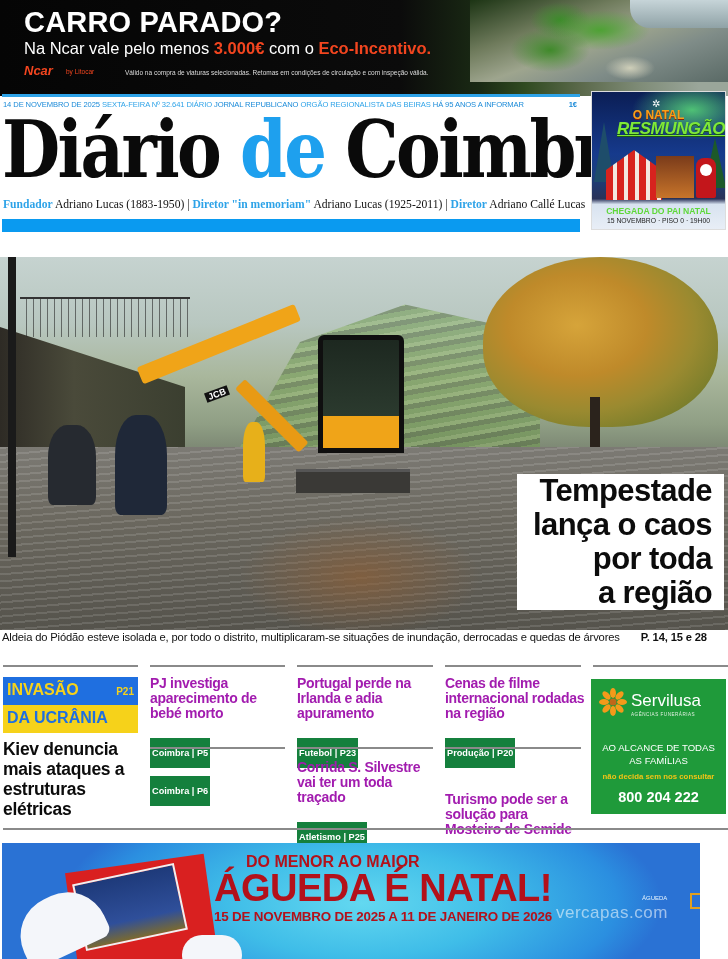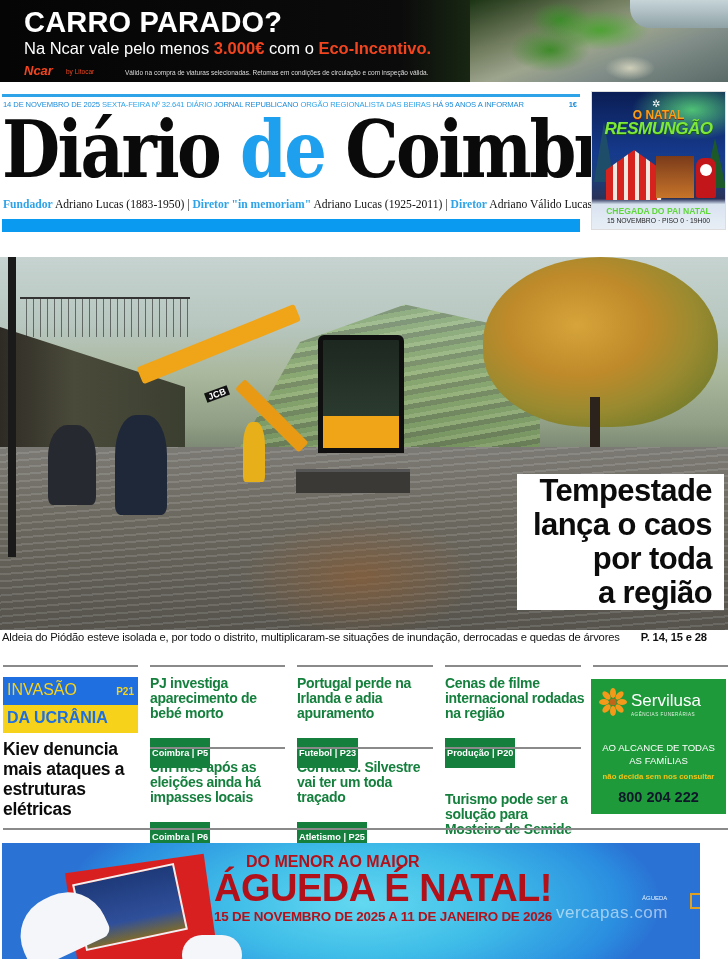--- a/index.html
+++ b/index.html
@@ -1,20 +1,20 @@
 <!DOCTYPE html>
 <html><head>
 <meta charset="utf-8">
 <style>
   * { box-sizing: border-box; margin: 0; padding: 0; }
   html, body { width: 728px; height: 959px; background: #ffffff; overflow: hidden; }
   body { position: relative; font-family: "Liberation Sans", sans-serif; color: #111; }
 
   
-  .top-ad { position: absolute; left: 0; top: 0; width: 728px; height: 82px;
+  .top-ad { position: absolute; left: 0; top: 0; width: 728px; height: 96px;
     background: linear-gradient(90deg, #050505 0%, #0b0b0b 55%, #1a2a14 66%, #2f4a20 72%, #5c6a4c 80%, #7f8c78 88%, #9aa69a 96%); overflow: hidden; }
   .top-ad .car { position: absolute; left: 470px; top: 0; width: 258px; height: 82px;
     background:
       radial-gradient(ellipse 40px 22px at 80px 50px, #3f8a2a 0%, rgba(63,138,42,0) 100%),
       radial-gradient(ellipse 50px 20px at 130px 30px, #4ea234 0%, rgba(78,162,52,0) 100%),
       radial-gradient(ellipse 30px 18px at 90px 20px, #3c8b2a 0%, rgba(60,139,42,0) 100%),
       radial-gradient(ellipse 25px 12px at 160px 68px, #cfcfb9 0%, rgba(207,207,185,0) 100%),
       linear-gradient(160deg, #1c3414 0%, #6f7b5c 30%, #9ea58e 50%, #7f8c88 70%, #5a6a66 100%); }
   .top-ad .car-window { position: absolute; left: 630px; top: 0; width: 98px; height: 28px; background: linear-gradient(180deg, #c6d4d8, #8fa2a6); border-bottom-left-radius: 20px; }
   .top-ad .headline { position: absolute; left: 24px; top: 6px; color: #fff; font-weight: bold; font-size: 29px; letter-spacing: 0.2px; }
@@ -37,21 +37,21 @@
   .mast-credits .role { color: #2ea3e8; font-weight: bold; }
   .mast-bluebar { position: absolute; left: 2px; top: 219px; width: 578px; height: 13px; background: #0a9af0; }
 
   
   .mall-ad { position: absolute; left: 591px; top: 91px; width: 135px; height: 139px; border: 1px solid #ddd; overflow: hidden;
     background:
       radial-gradient(ellipse 60px 30px at 100px 18px, rgba(90,220,120,0.85) 0%, rgba(90,220,120,0) 100%),
       linear-gradient(180deg, #0b1e55 0%, #163a8c 45%, #1b3f7e 60%, #2a3258 78%, #d8e3f0 82%, #e8eef6 100%); }
   .mall-ad .logo { position: absolute; left: 60px; top: 6px; color: #fff; font-size: 10px; }
   .mall-ad .t1 { position: absolute; left: 0; width: 100%; top: 16px; text-align: center; color: #f6a11a; font-weight: bold; font-size: 12px; text-shadow: 0 1px 0 #8a1d0a; }
-  .mall-ad .t2 { position: absolute; left: 0; width: 100%; top: 27px; text-align: center; color: #7ee83a; font-weight: bold; font-size: 17px; font-style: italic; letter-spacing: -0.5px; text-shadow: 0 1px 0 #1a5a10; }
+  .mall-ad .t2 { position: absolute; left: 0; width: 100%; top: 27px; text-align: right; color: #7ee83a; font-weight: bold; font-size: 17px; font-style: italic; letter-spacing: -0.5px; text-shadow: 0 1px 0 #1a5a10; text-decoration: underline; }
   .mall-ad .tent { position: absolute; left: 14px; top: 58px; width: 56px; height: 50px; background: repeating-linear-gradient(90deg, #d7231e 0 7px, #f3e8e0 7px 11px); clip-path: polygon(50% 0, 100% 40%, 100% 100%, 0 100%, 0 40%); }
   .mall-ad .house { position: absolute; left: 64px; top: 64px; width: 38px; height: 42px; background: linear-gradient(180deg, #7a3b1a, #c7742a); }
   .mall-ad .santa { position: absolute; left: 104px; top: 66px; width: 20px; height: 40px; background: #c3161b; border-radius: 8px 8px 2px 2px; }
   .mall-ad .santa::before { content: ""; position: absolute; left: 4px; top: 6px; width: 12px; height: 12px; background: #fff; border-radius: 50%; }
   .mall-ad .tree1 { position: absolute; left: 2px; top: 30px; width: 0; height: 0; border-left: 10px solid transparent; border-right: 10px solid transparent; border-bottom: 60px solid #1e4d6a; }
   .mall-ad .tree2 { position: absolute; left: 112px; top: 46px; width: 0; height: 0; border-left: 11px solid transparent; border-right: 11px solid transparent; border-bottom: 50px solid #1d5a2a; }
   .mall-ad .t3 { position: absolute; left: 0; width: 100%; top: 114px; text-align: center; color: #5fd83a; font-weight: bold; font-size: 8.6px; }
   .mall-ad .t4 { position: absolute; left: 0; width: 100%; top: 125px; text-align: center; color: #222; font-size: 6.8px; }
 
   
@@ -85,36 +85,36 @@
   .headline-box .l { display: block; }
 
   .caption { position: absolute; left: 2px; top: 631px; width: 726px; font-size: 11.2px; color: #111; white-space: nowrap; letter-spacing: -0.15px; }
   .caption .pages { font-weight: bold; margin-left: 21px; }
 
   
   .rule { position: absolute; height: 2px; background: #8a8a8a; }
   .ua-box { position: absolute; left: 3px; top: 677px; width: 135px; height: 56px; }
   .ua-box .blue { position: absolute; left: 0; top: 0; width: 100%; height: 28px; background: #1f6fe0; }
   .ua-box .yellow { position: absolute; left: 0; top: 28px; width: 100%; height: 28px; background: #f6d21a; }
-  .ua-box .t1 { position: absolute; left: 4px; top: 4px; font-weight: normal; font-size: 16px; color: #f6d21a; }
+  .ua-box .t1 { position: absolute; left: 4px; top: 4px; font-weight: bold; font-size: 16px; color: #f6d21a; }
   .ua-box .p { position: absolute; right: 4px; top: 9px; font-weight: bold; font-size: 10px; color: #f6d21a; }
   .ua-box .t2 { position: absolute; left: 4px; top: 32px; font-weight: bold; font-size: 16px; color: #1f6fe0; }
   .ua-story { position: absolute; left: 3px; top: 739px; width: 140px; font-weight: bold; font-size: 17.5px; line-height: 20px; color: #0c0c0c; letter-spacing: -0.3px; }
 
   .story { position: absolute; width: 140px; }
-  .story .title { font-weight: bold; font-size: 14px; line-height: 15.2px; color: #15803d; letter-spacing: -0.3px; }
+  .story .title { font-weight: bold; font-size: 14px; line-height: 15.2px; color: #a21caf; letter-spacing: -0.3px; }
   .story .tag { display: inline-block; margin-top: 16px; background: #15803d; color: #fff; font-weight: bold; font-size: 9.2px; line-height: 12px; padding: 9px 2px; }
 
   .serv-ad { position: absolute; left: 591px; top: 679px; width: 135px; height: 135px; background: #1f9a3a; }
   .serv-ad .flower { position: absolute; left: 8px; top: 9px; width: 28px; height: 28px; }
   .serv-ad .name { position: absolute; left: 40px; top: 12px; color: #fff; font-size: 17px; }
   .serv-ad .sub { position: absolute; left: 40px; top: 33px; color: #e0f0e0; font-size: 4.6px; letter-spacing: 0.5px; }
   .serv-ad .l1 { position: absolute; left: 0; width: 100%; top: 62px; text-align: center; color: #fff; font-size: 9.6px; line-height: 13px; }
   .serv-ad .l2 { position: absolute; left: 0; width: 100%; top: 93px; text-align: center; color: #f2c416; font-size: 7.8px; font-weight: bold; }
-  .serv-ad .phone { position: absolute; left: 0; width: 100%; top: 110px; text-align: center; color: #0f172a; font-size: 14.5px; font-weight: bold; }
+  .serv-ad .phone { position: absolute; left: 0; width: 100%; top: 110px; text-align: center; color: #ffffff; font-size: 14.5px; font-weight: bold; }
 
   
   .bottom-ad { position: absolute; left: 2px; top: 843px; width: 698px; height: 116px; overflow: hidden;
     background: radial-gradient(ellipse 300px 120px at 360px 60px, #63d8f0 0%, #3fbde8 45%, #2b8fe0 85%, #2a72d4 100%); text-decoration: underline; }
   .bottom-ad .envelope { position: absolute; left: 70px; top: 20px; width: 140px; height: 110px; background: #d92020; transform: rotate(-8deg); }
   .bottom-ad .card { position: absolute; left: 76px; top: 30px; width: 104px; height: 68px; background: linear-gradient(180deg, #1e3a7a, #2f4f9a 70%, #7a6a30); transform: rotate(-12deg); border: 2px solid #f0f0f0; }
   .bottom-ad .hand1 { position: absolute; left: 14px; top: 52px; width: 88px; height: 60px; background: #f4f6fa; border-radius: 40px 40px 10px 10px; transform: rotate(-25deg); }
   .bottom-ad .hand2 { position: absolute; left: 180px; top: 92px; width: 60px; height: 40px; background: #f4f6fa; border-radius: 30px; }
   .bottom-ad .l1 { position: absolute; left: 244px; top: 10px; color: #b3111a; font-weight: bold; font-size: 16px; }
   .bottom-ad .l2 { position: absolute; left: 212px; top: 24px; color: #b3111a; font-weight: bold; font-size: 38px; letter-spacing: -0.5px; }
@@ -136,21 +136,21 @@
   <div class="disclaimer">Válido na compra de viaturas selecionadas. Retomas em condições de circulação e com inspeção válida.</div>
 </div>
 
 <div class="mast-topline"></div>
 <div class="mast-meta">
   <b>14 DE NOVEMBRO DE 2025</b><span> SEXTA-FEIRA Nº 32.641 DIÁRIO </span><b>JORNAL REPUBLICANO</b><span> ORGÃO REGIONALISTA DAS BEIRAS </span><b>HÁ 95 ANOS A INFORMAR</b>
   <span class="price">1€</span>
 </div>
 <div class="mast-title"><span>Diário</span> <span class="de">de</span> <span>Coimbra</span></div>
 <div class="mast-credits">
-  <span class="role">Fundador</span><span> Adriano Lucas (1883-1950)</span><span>  |  </span><span class="role">Diretor "in memoriam"</span><span> Adriano Lucas (1925-2011)</span><span>  |  </span><span class="role">Diretor</span><span> Adriano Válido Lucas</span>
+  <span class="role">Fundador</span><span> Adriano Lucas (1883-1950)</span><span>  |  </span><span class="role">Diretor "in memoriam"</span><span> Adriano Lucas (1925-2011)</span><span>  |  </span><span class="role">Diretor</span><span> Adriano Callé Lucas</span>
 </div>
 <div class="mast-bluebar"></div>
 
 <div class="mall-ad">
   <div class="tree1"></div>
   <div class="tree2"></div>
   <div class="logo">✲</div>
   <div class="t1">O NATAL</div>
   <div class="t2">RESMUNGÃO</div>
   <div class="tent"></div>
@@ -211,21 +211,20 @@
 <div class="story" style="left:445px;top:676px;">
   <div class="title">Cenas de filme internacional rodadas na região</div>
   <span class="tag">Produção | P20</span>
 </div>
 
 <div class="rule" style="left:150px;top:747px;width:135px;"></div>
 <div class="rule" style="left:297px;top:747px;width:136px;"></div>
 <div class="rule" style="left:445px;top:747px;width:136px;"></div>
 
 <div class="story" style="left:150px;top:760px;">
-  <div class="title">Um mês após as eleições ainda há impasses locais</div>
   <span class="tag">Coimbra | P6</span>
 </div>
 <div class="story" style="left:297px;top:760px;">
   <div class="title">Corrida S. Silvestre vai ter um toda traçado</div>
   <span class="tag">Atletismo | P25</span>
 </div>
 <div class="story" style="left:445px;top:792px;">
   <div class="title">Turismo pode ser a solução para Mosteiro de Semide</div>
   <span class="tag">Miranda do Corvo | P19</span>
 </div>

